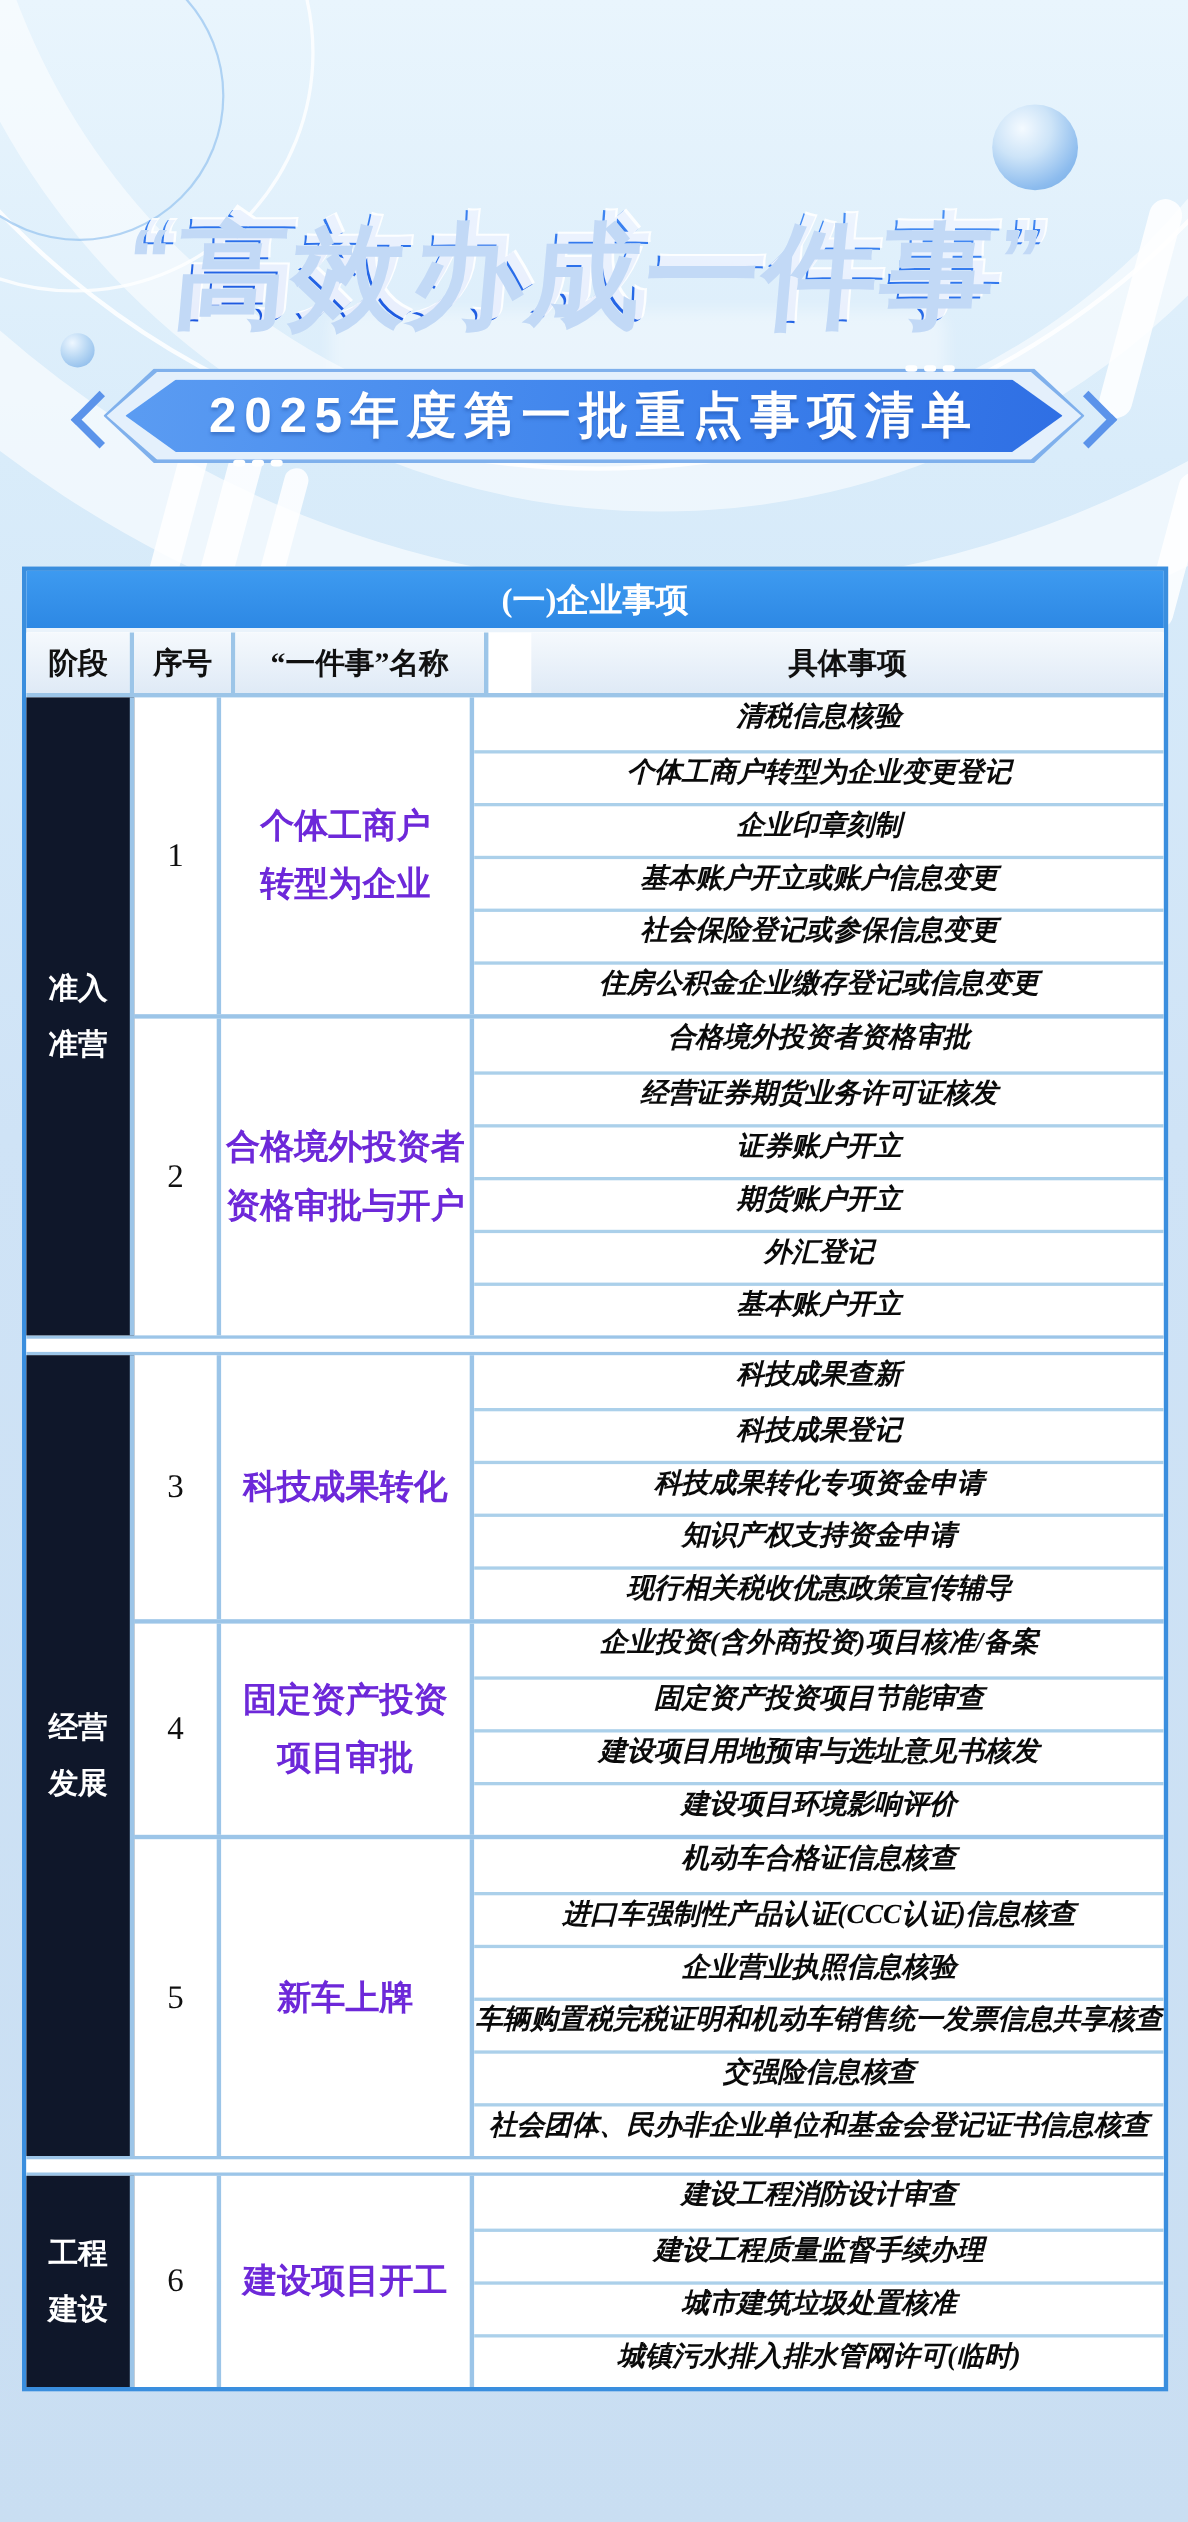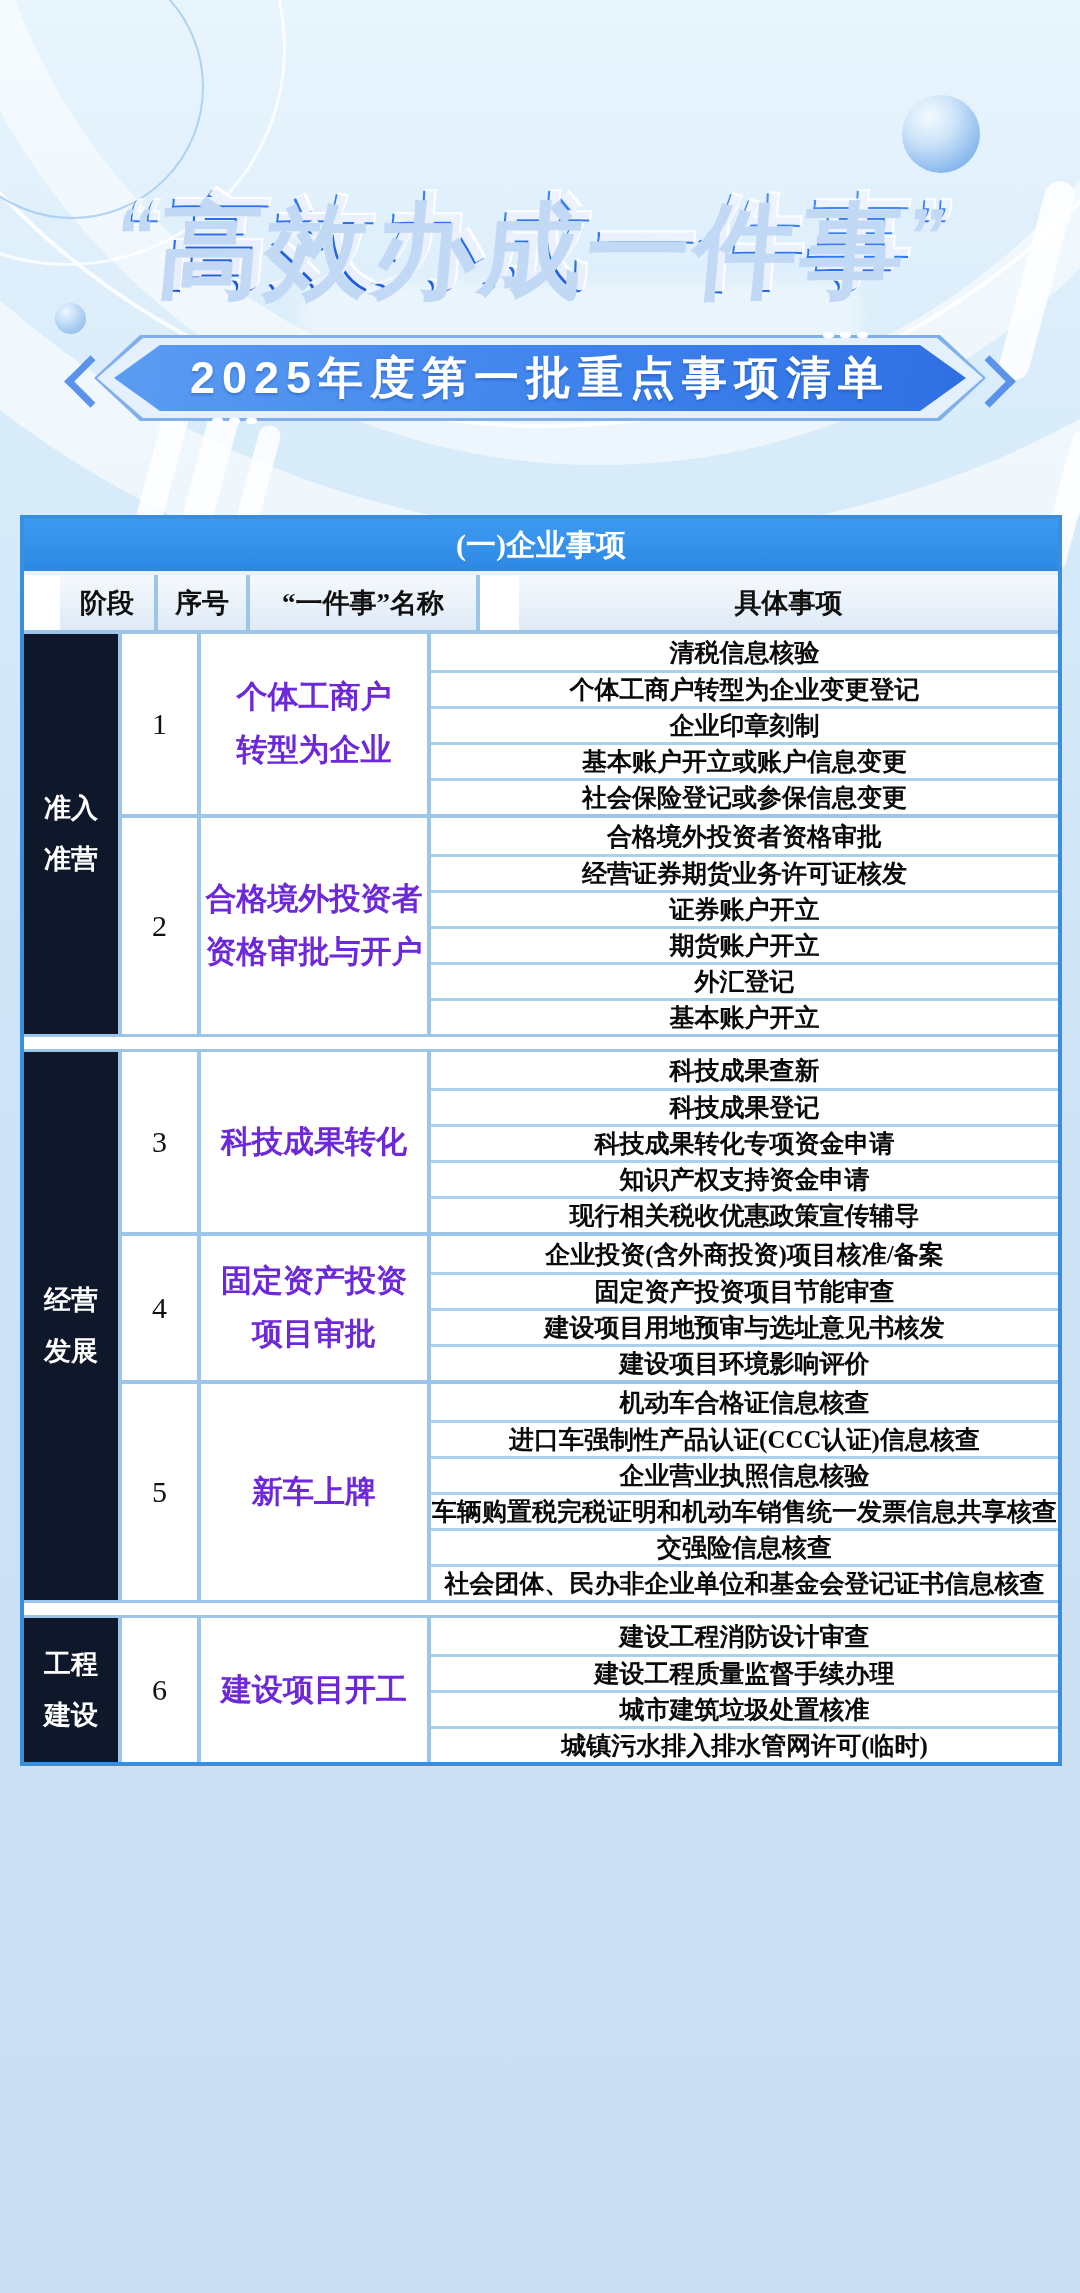--- a/index.html
+++ b/index.html
@@ -63,42 +63,42 @@
   .dashes span{width:11px;height:6px;background:#ffffff;border-radius:3px;display:block;}
   .dashes-tr{right:118px;top:-3px;}
   .dashes-bl{left:118px;bottom:-3px;}
   
   .sheet{position:absolute;left:20px;top:515px;width:1042px;box-sizing:border-box;
     border:4px solid #3a8ede;background:#ffffff;}
   .section-bar{height:52px;background:linear-gradient(180deg,#3d9af0 0%,#2d88e4 100%);
     display:flex;align-items:center;justify-content:center;
     color:#ffffff;font-weight:bold;font-size:30px;font-family:"Liberation Serif",serif;
     border-bottom:4px solid #eaf3fb;}
-  .col-header{display:flex;height:55px;border-bottom:4px solid #9cc5e8;background:#ffffff;padding-left:36px;}
+  .col-header{display:flex;height:55px;border-bottom:4px solid #9cc5e8;background:#ffffff;}
   .col-head{box-sizing:border-box;display:flex;align-items:center;justify-content:center;
     background:linear-gradient(180deg,#f5f9fd 0%,#dfeaf6 100%);
     font-family:"Liberation Serif",serif;font-weight:bold;font-size:27px;color:#101010;
     border-right:4px solid #9cc5e8;}
   .col-head:last-child{border-right:none;margin-left:39px;}
   .w-stage{width:98px;} .w-no{width:92px;} .w-name{width:230px;} .w-items{flex:1;}
   .stage-band{display:flex;}
   .stage-sep{height:12px;background:#ffffff;border-top:3px solid #9cc5e8;border-bottom:3px solid #9cc5e8;}
   .stage-cell{width:94px;border-right:4px solid #9cc5e8;background:#0f172a;
     display:flex;align-items:center;justify-content:center;text-align:center;
     color:#ffffff;font-weight:bold;font-size:27px;line-height:1.9;white-space:pre-line;}
   .groups{flex:1;display:flex;flex-direction:column;}
   .group{display:flex;}
   .group.bordered{border-top:4px solid #9cc5e8;}
   .no-cell{width:75px;border-right:4px solid #9cc5e8;display:flex;align-items:center;justify-content:center;
     font-family:"Liberation Serif",serif;font-size:30px;color:#101010;}
   .name-cell{width:226px;border-right:4px solid #9cc5e8;display:flex;align-items:center;justify-content:center;
     text-align:center;white-space:pre-line;font-family:"Liberation Serif",serif;
     font-weight:bold;font-size:31px;line-height:1.7;color:#6d28d9;}
   .items{flex:1;display:flex;flex-direction:column;overflow:hidden;}
-  .item{height:36px;box-sizing:border-box;display:flex;align-items:center;justify-content:center;}
+  .item{height:48px;box-sizing:border-box;display:flex;justify-content:center;font-style:italic;}
   .item:not(:first-child){border-top:3px solid #abd0ea;}
   .item-text{font-family:"Liberation Serif",serif;font-weight:bold;font-size:25px;color:#0a0a0a;
     white-space:nowrap;}
 </style>
 </head>
 <body>
 
 <div class="decor ring ringB"></div>
 <div class="decor ring ringA"></div>
 <div class="decor ring ringC"></div>
@@ -164,20 +164,23 @@
               </div>
               <div class="item">
                 <span class="item-text">企业印章刻制</span>
               </div>
               <div class="item">
                 <span class="item-text">基本账户开立或账户信息变更</span>
               </div>
               <div class="item">
                 <span class="item-text">社会保险登记或参保信息变更</span>
               </div>
+              <div class="item">
+                <span class="item-text">住房公积金企业缴存登记或信息变更</span>
+              </div>
             </div>
           </div>
           <div class="group bordered">
             <div class="no-cell">2</div>
             <div class="name-cell">合格境外投资者
 资格审批与开户</div>
             <div class="items">
               <div class="item">
                 <span class="item-text">合格境外投资者资格审批</span>
               </div>

